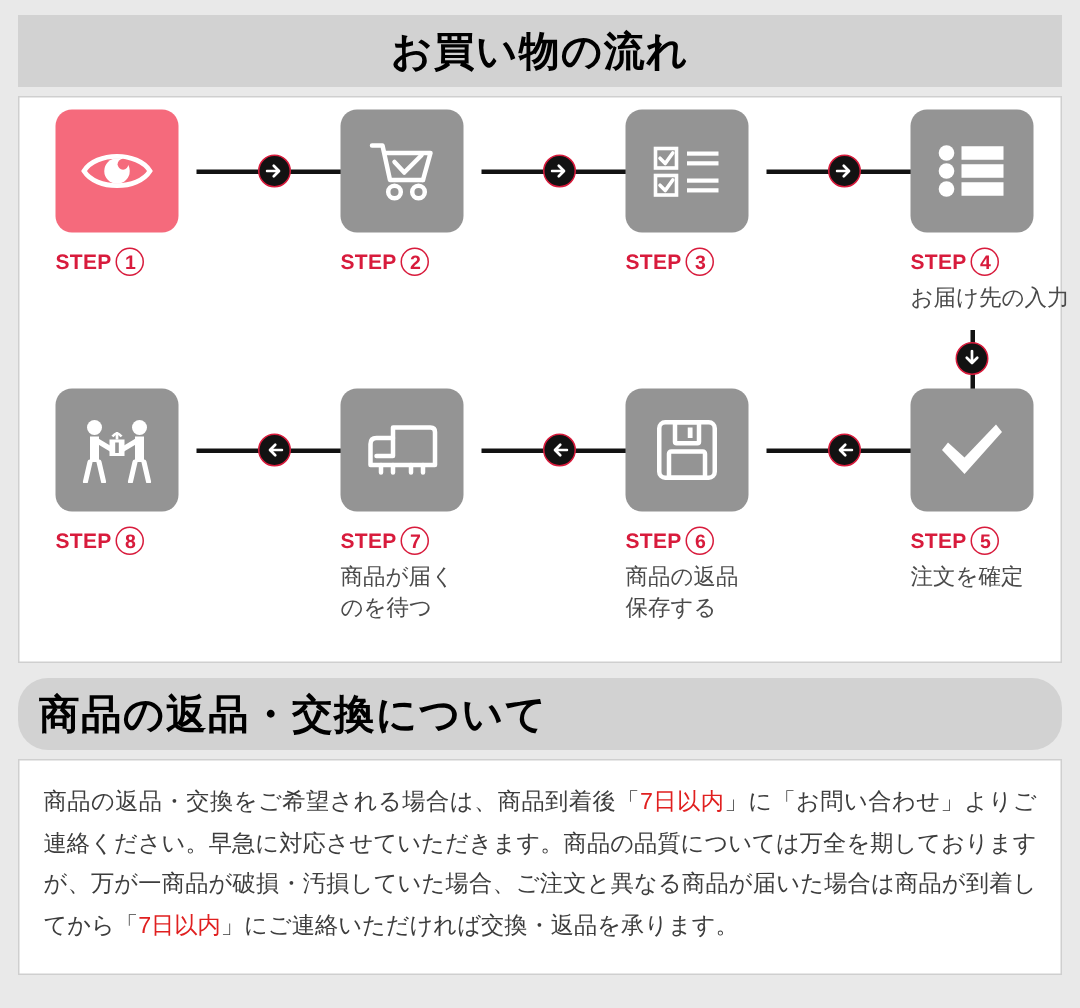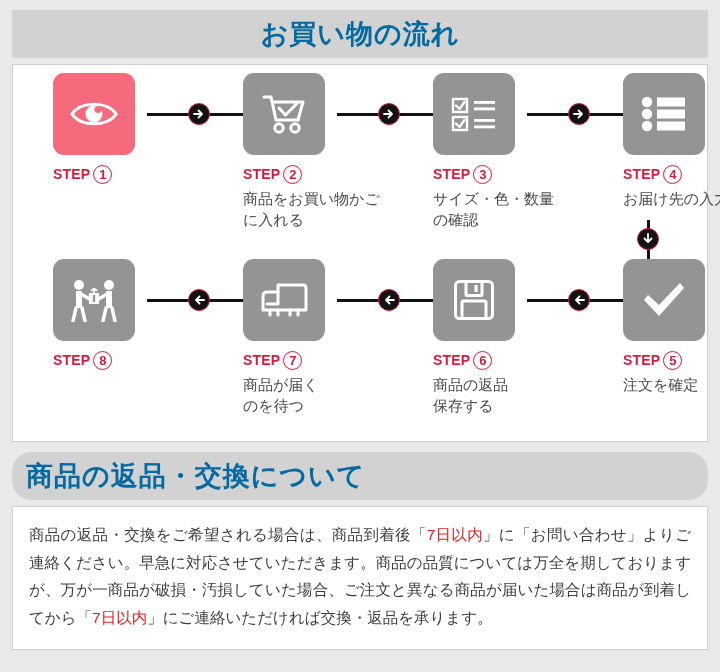--- a/index.html
+++ b/index.html
@@ -18,39 +18,39 @@
   
   .section-header {
     background: #d2d2d2;
     height: 48px;
     margin: 10px 12px 0 12px;
     display: flex;
     align-items: center;
     font-family: "Liberation Serif", "DejaVu Serif", serif;
     font-size: 27px;
     font-weight: 700;
-    color: #0369a1;
+    color: #000000;
     letter-spacing: 1px;
   }
   .section-header.center { justify-content: center; }
   .section-header.left { justify-content: flex-start; padding-left: 14px; border-radius: 20px; }
 
   
   .flow-panel {
     background: #ffffff;
     border: 1px solid #cfcfcf;
     margin: 6px 12px 0 12px;
     height: 378px;
     position: relative;
     box-sizing: border-box;
   }
 
   .row {
     position: absolute;
-    left: 16px;
+    left: 0;
     right: 0;
     height: 170px;
   }
   .row-1 { top: 8px; }
   .row-2 { top: 194px; }
 
   .step {
     position: absolute;
     width: 175px;
     top: 0;
@@ -206,43 +206,39 @@
           <path d="M12.5 10 H43 L38 28" fill="none" stroke="#ffffff" stroke-width="3" stroke-linecap="round" stroke-linejoin="round"></path>
           <path d="M19 16 L25.5 23 L37 11.5" fill="none" stroke="#ffffff" stroke-width="3" stroke-linecap="round" stroke-linejoin="round"></path>
           <circle cx="19" cy="36" r="4.2" fill="none" stroke="#ffffff" stroke-width="3"></circle>
           <circle cx="35" cy="36" r="4.2" fill="none" stroke="#ffffff" stroke-width="3"></circle>
         </svg>
       </div>
       <div class="step-label">
         <span class="step-word">STEP</span>
         <span class="step-num">2</span>
       </div>
-      <div class="step-desc">商品をお買い物かご
-に入れる</div>
     </div>
 
     <div class="step" style="left:404px;">
       <div class="tile">
         <svg width="50" height="36" viewBox="0 0 50 36">
           <rect x="4" y="3" width="14" height="13" fill="none" stroke="#ffffff" stroke-width="2.4"></rect>
           <path d="M7 9.5 L10.5 13 L15.5 6" fill="none" stroke="#ffffff" stroke-width="2.4" stroke-linecap="round" stroke-linejoin="round"></path>
           <rect x="4" y="21" width="14" height="13" fill="none" stroke="#ffffff" stroke-width="2.4"></rect>
           <path d="M7 27.5 L10.5 31 L15.5 24" fill="none" stroke="#ffffff" stroke-width="2.4" stroke-linecap="round" stroke-linejoin="round"></path>
           <rect x="25" y="5" width="21" height="2.8" fill="#ffffff"></rect>
           <rect x="25" y="11.5" width="21" height="2.8" fill="#ffffff"></rect>
           <rect x="25" y="23" width="21" height="2.8" fill="#ffffff"></rect>
           <rect x="25" y="29.5" width="21" height="2.8" fill="#ffffff"></rect>
         </svg>
       </div>
       <div class="step-label">
         <span class="step-word">STEP</span>
         <span class="step-num">3</span>
       </div>
-      <div class="step-desc">サイズ・色・数量
-の確認</div>
     </div>
 
     <div class="step" style="left:594px;">
       <div class="tile">
         <svg width="46" height="36" viewBox="0 0 46 36">
           <circle cx="6" cy="6" r="5.2" fill="#ffffff"></circle>
           <circle cx="6" cy="18" r="5.2" fill="#ffffff"></circle>
           <circle cx="6" cy="30" r="5.2" fill="#ffffff"></circle>
           <rect x="16" y="1.5" width="28" height="9" fill="#ffffff"></rect>
           <rect x="16" y="13.5" width="28" height="9" fill="#ffffff"></rect>

